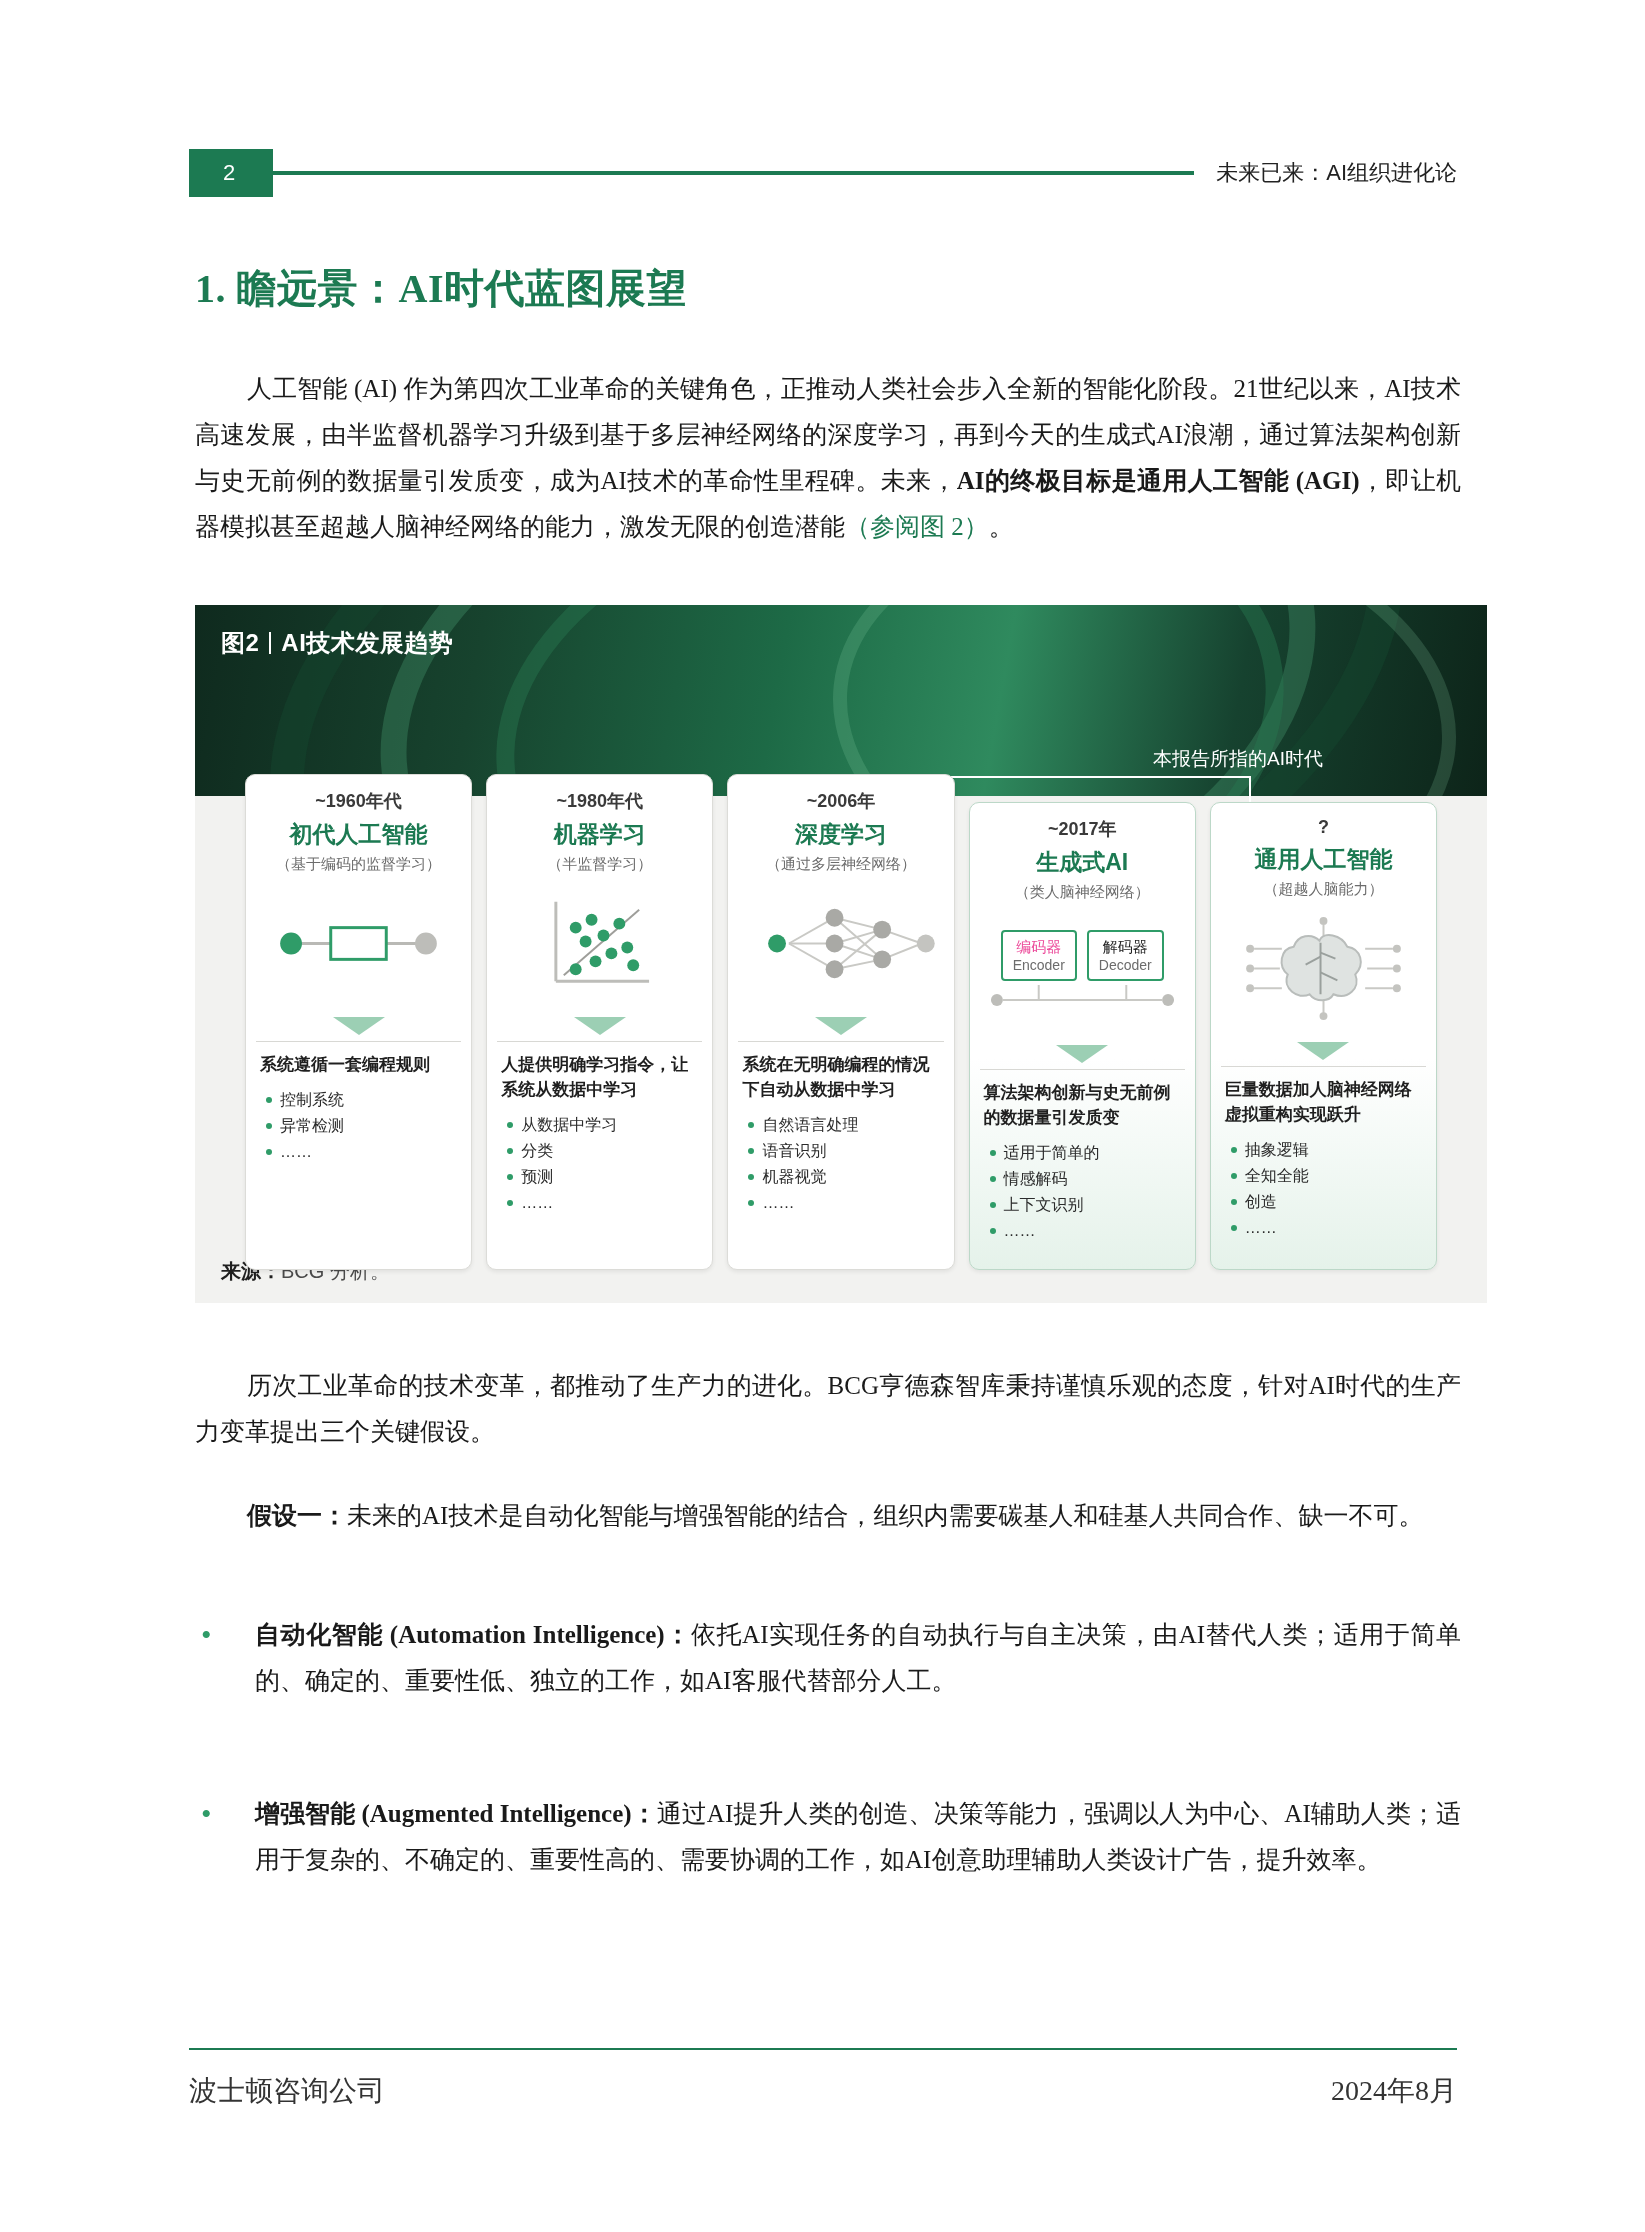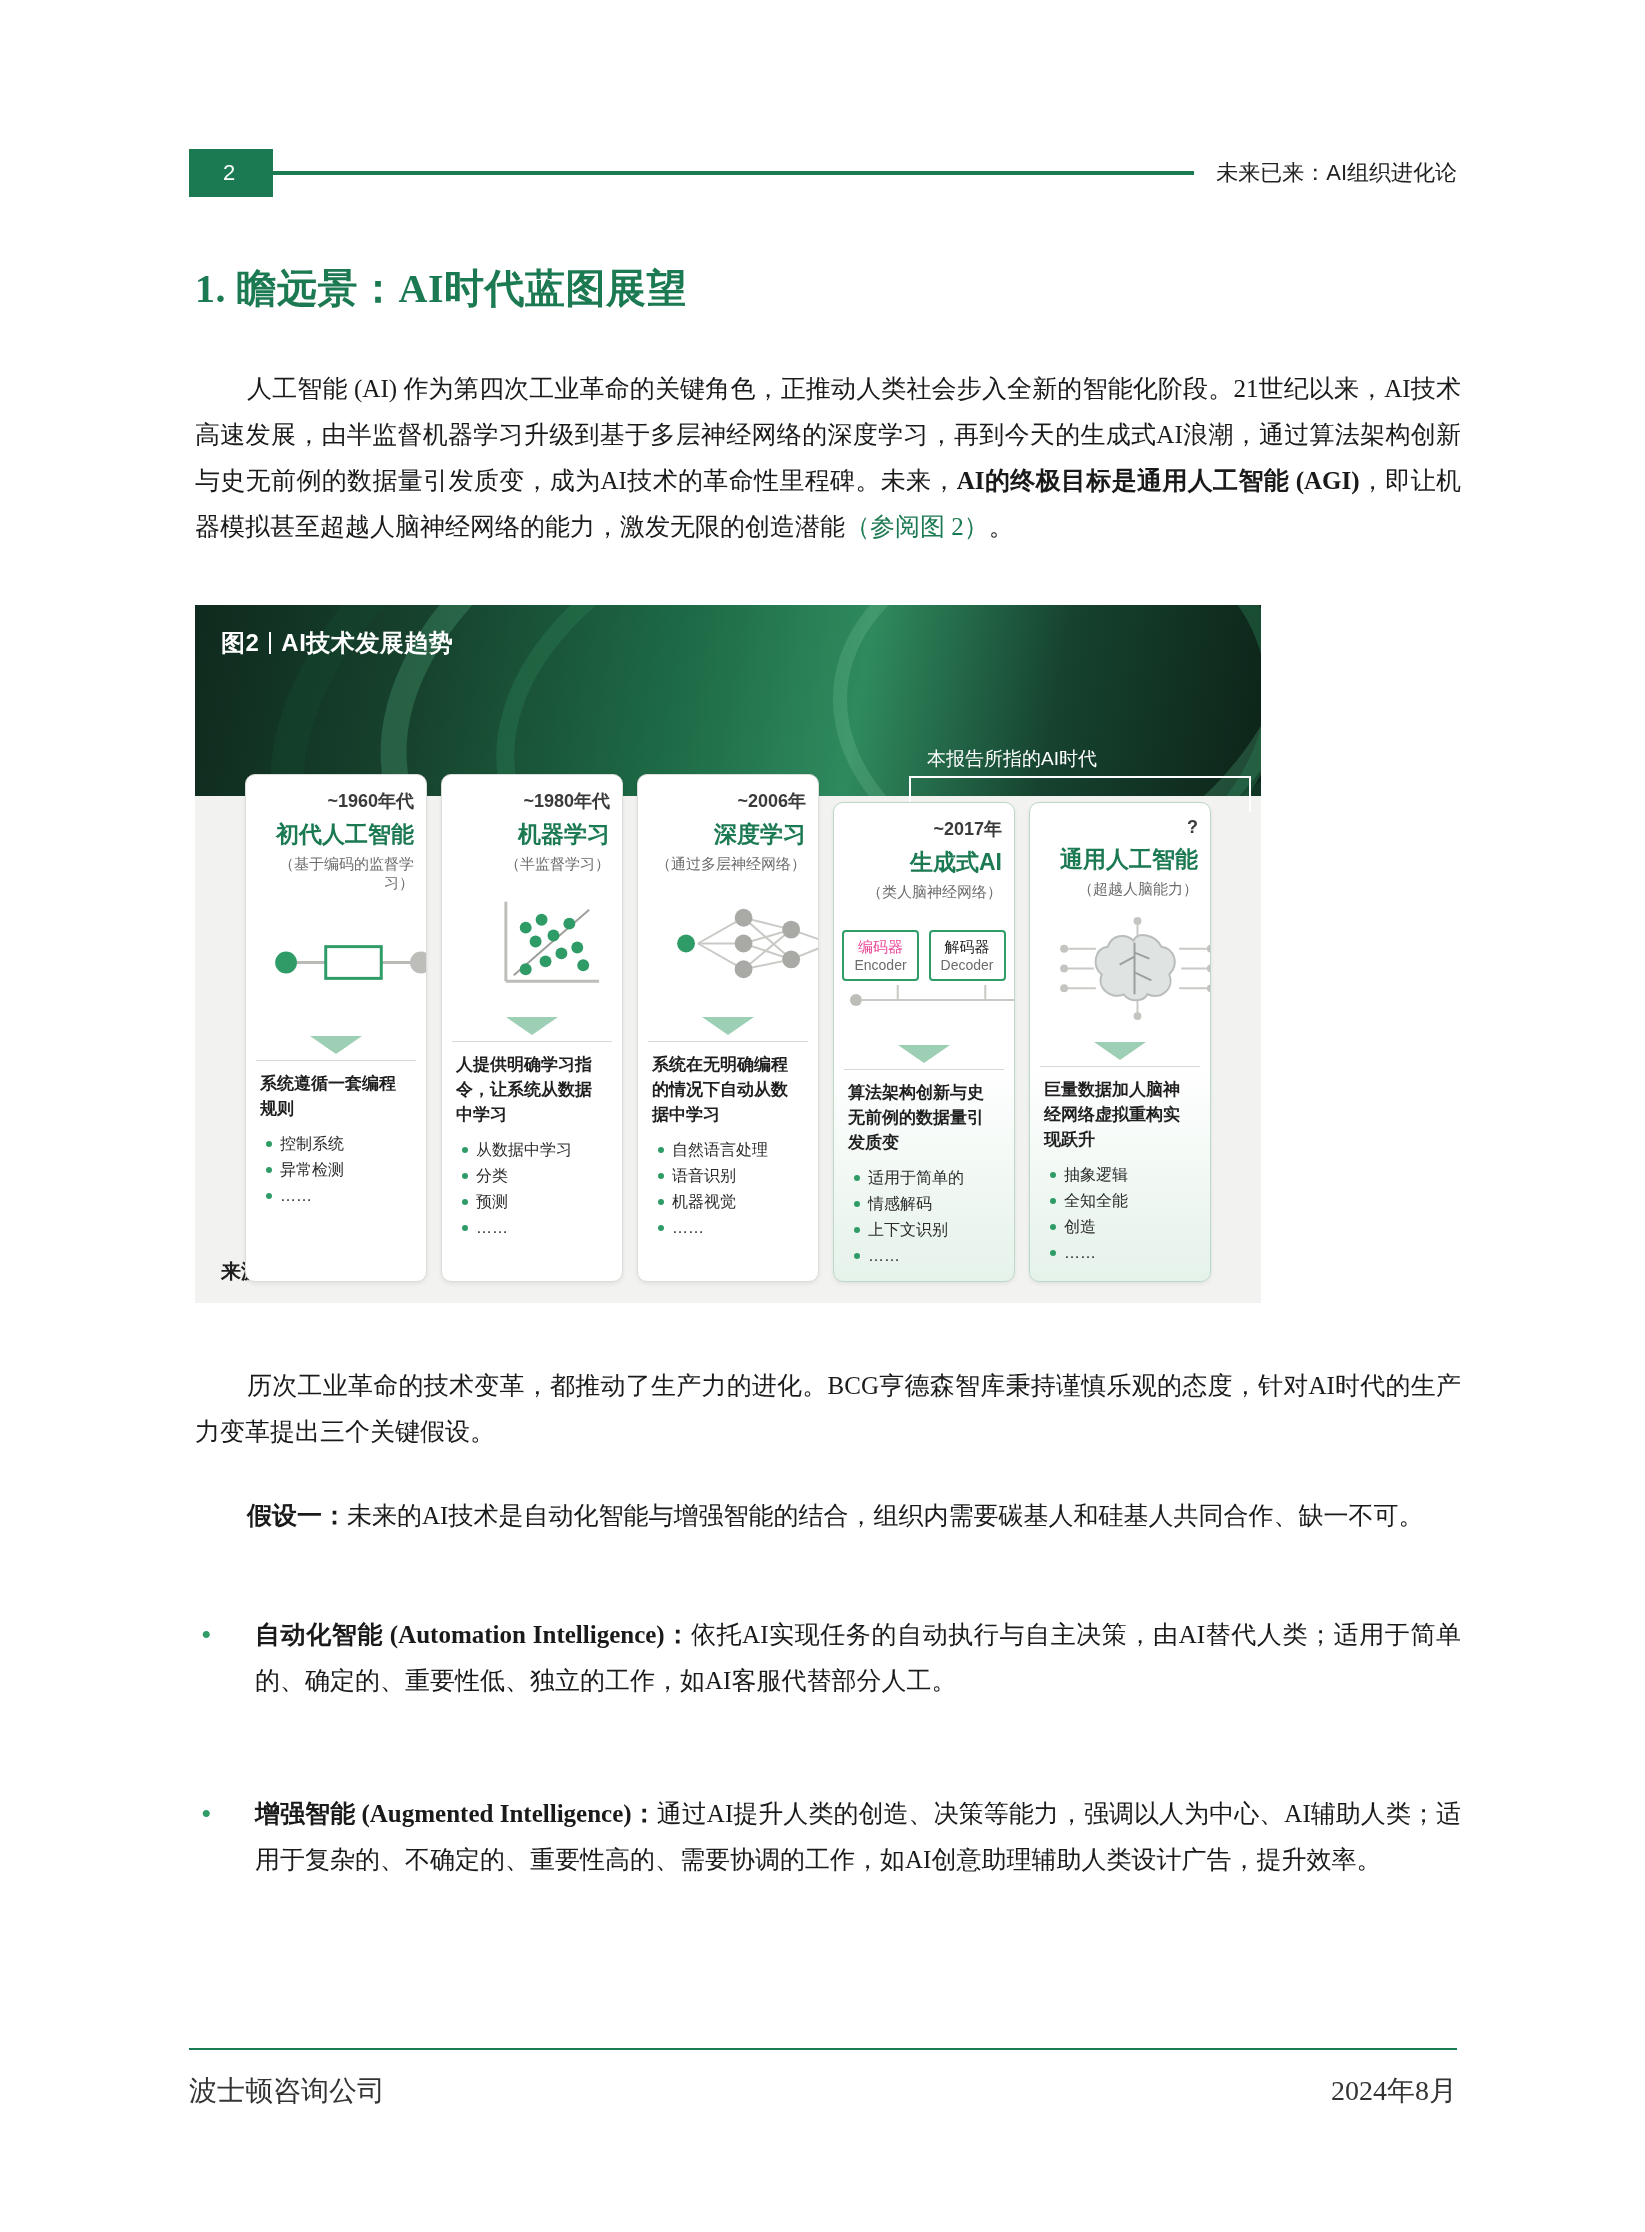--- a/index.html
+++ b/index.html
@@ -81,21 +81,21 @@
   #para1 { top: 366px; }
   .indent { text-indent: 52px; }
   .bold { font-weight: bold; }
   .green-note { color: #1c7a52; }
 
   
   .exhibit {
     position: absolute;
     top: 605px;
     left: 195px;
-    width: 1066px;
+    width: 1292px;
     height: 698px;
     background: #f2f2f0;
     overflow: hidden;
   }
   .exhibit-banner {
     position: relative;
     height: 191px;
     background: linear-gradient(100deg, #0f2a1e 0%, #17432e 22%, #1d6a46 45%, #2f8a5e 62%, #16422f 80%, #0d2419 100%);
     overflow: hidden;
   }
@@ -170,21 +170,21 @@
     font-family: "Liberation Sans", sans-serif;
     overflow: hidden;
   }
   .card.highlight {
     background: linear-gradient(180deg, #ffffff 0%, #ffffff 55%, #e5f2ea 100%);
     border-color: #bcd8c8;
     margin-top: 28px;
   }
   .card-head {
     padding: 14px 12px 6px 12px;
-    text-align: right;
+    text-align: center;
   }
   .card-era {
     font-size: 18px;
     color: #3a3a3a;
     font-weight: bold;
   }
   .card-title {
     font-size: 23px;
     font-weight: bold;
     color: #1c7a52;

